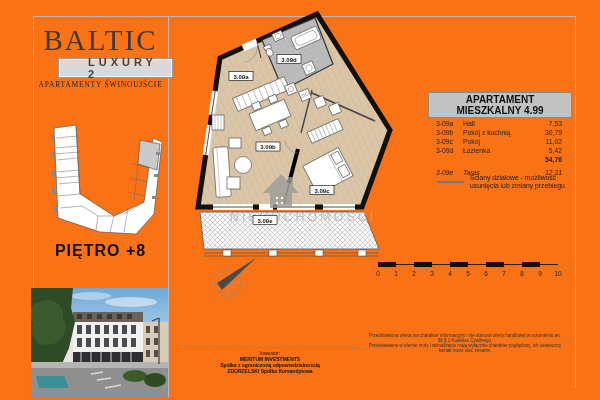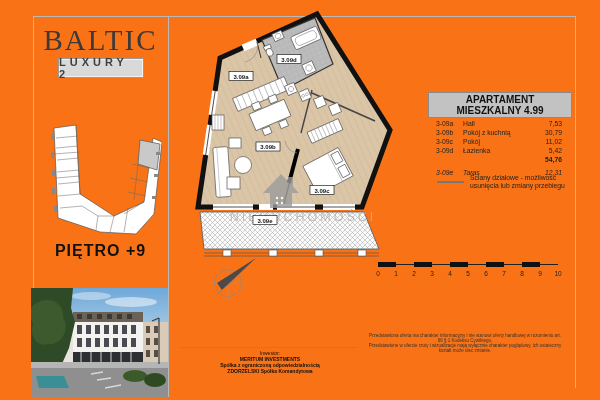--- a/index.html
+++ b/index.html
@@ -6,21 +6,21 @@
   #page{position:relative;width:600px;height:400px;background:#f97316;overflow:hidden;
         font-family:"Liberation Sans",sans-serif;color:#1a1a1a;}
   .abs{position:absolute;}
   .frameline{position:absolute;background:#b9b9b9;}
   
   .brand{position:absolute;left:33px;top:24px;width:135px;text-align:center;
          font-family:"Liberation Serif",serif;font-size:29px;letter-spacing:2px;color:#3a3a3a;}
   .brandbox{position:absolute;left:58px;top:58px;width:84px;height:18px;background:#d9d9d9;
             border:1px solid #9a9a9a;box-shadow:inset 0 0 0 1px #f2f2f2;
             display:flex;align-items:center;justify-content:center;
-            font-size:11px;font-weight:bold;letter-spacing:4px;color:#3f3f3f;}
+            font-size:11px;font-weight:bold;letter-spacing:4px;color:#3f3f3f;padding-left:29px;}
   .tagline{position:absolute;left:33px;top:80px;width:135px;text-align:center;
            font-family:"Liberation Serif",serif;font-size:7.5px;letter-spacing:.8px;color:#222;}
   .floorlabel{position:absolute;left:33px;top:242px;width:135px;text-align:center;
               font-size:16px;font-weight:bold;letter-spacing:1px;color:#111;}
   
   .panelhead{position:absolute;left:428px;top:92px;width:142px;height:24px;background:#c2c2c2;
              border:1px solid #8a8a8a;display:flex;flex-direction:column;align-items:center;justify-content:center;
              font-size:10px;font-weight:bold;line-height:11px;color:#111;text-align:right;}
   .arearows{position:absolute;left:430px;top:120px;width:138px;font-size:6.8px;color:#222;}
   .arearow{position:relative;height:9px;}
@@ -49,20 +49,21 @@
 
 <div id="page">
 
   <div class="frameline" style="left:33px;top:16px;width:542px;height:1px;"></div>
   <div class="frameline" style="left:33px;top:16px;width:1px;height:272px;"></div>
   <div class="frameline" style="left:168px;top:16px;width:1px;height:381px;"></div>
   <div class="frameline" style="left:575px;top:16px;width:1px;height:372px;"></div>
 
   <div class="brand">BALTIC</div>
   <div class="brandbox">LUXURY 2</div>
+  <div class="tagline">APARTAMENTY ŚWINOUJŚCIE</div>
 
   <svg class="abs" style="left:40px;top:122px;" width="122" height="126" viewBox="0 0 122 126">
     <g stroke="#555" stroke-width="0.7" fill="#ffffff">
       <path d="M14,6 L36,3 L40,72 L74,94 L104,80 L113,16 L122,20 L114,92 L96,112 L60,110 L18,96 Z"></path>
       <path d="M100,18 L120,22 L117,48 L98,42 Z" fill="#c9c9c9"></path>
       <g fill="none" stroke="#666" stroke-width="0.5">
         <path d="M16,16 L38,14 M16,26 L38,24 M17,38 L38,36 M17,50 L39,48 M18,62 L39,60 M18,74 L40,72 M20,86 L42,84"></path>
         <path d="M36,3 L40,72 M40,30 L14,32 M40,54 L16,56"></path>
         <path d="M98,42 L94,78 M110,46 L92,42 M108,60 L90,56 M106,74 L88,70 M104,80 L84,92 M74,94 L70,110 M88,86 L84,110"></path>
         <path d="M42,84 L58,94 L56,108 M58,94 L74,94"></path>
@@ -73,21 +74,21 @@
         <rect x="12" y="48" width="3" height="6"></rect>
           <rect x="12" y="66" width="3" height="6"></rect>
         <rect x="14" y="84" width="3" height="6"></rect>
           <rect x="116" y="30" width="4" height="3"></rect>
         <rect x="114" y="52" width="4" height="3"></rect>
           <rect x="112" y="74" width="4" height="3"></rect>
       </g>
     </g>
   </svg>
 
-  <div class="floorlabel">PIĘTRO +9</div>
+  <div class="floorlabel">PIĘTRO +8</div>
 
   <svg class="abs" style="left:31px;top:288px;" width="137" height="109" viewBox="0 0 137 109">
     <defs>
       <linearGradient id="sky" x1="0" y1="0" x2="0" y2="1">
         <stop offset="0" stop-color="#6fa8d8"></stop>
           <stop offset="1" stop-color="#d6e7f4"></stop>
       </linearGradient>
     </defs>
     <rect x="0" y="0" width="137" height="80" fill="url(#sky)"></rect>
     <ellipse cx="100" cy="14" rx="26" ry="5" fill="#ffffff" opacity="0.5"></ellipse>

